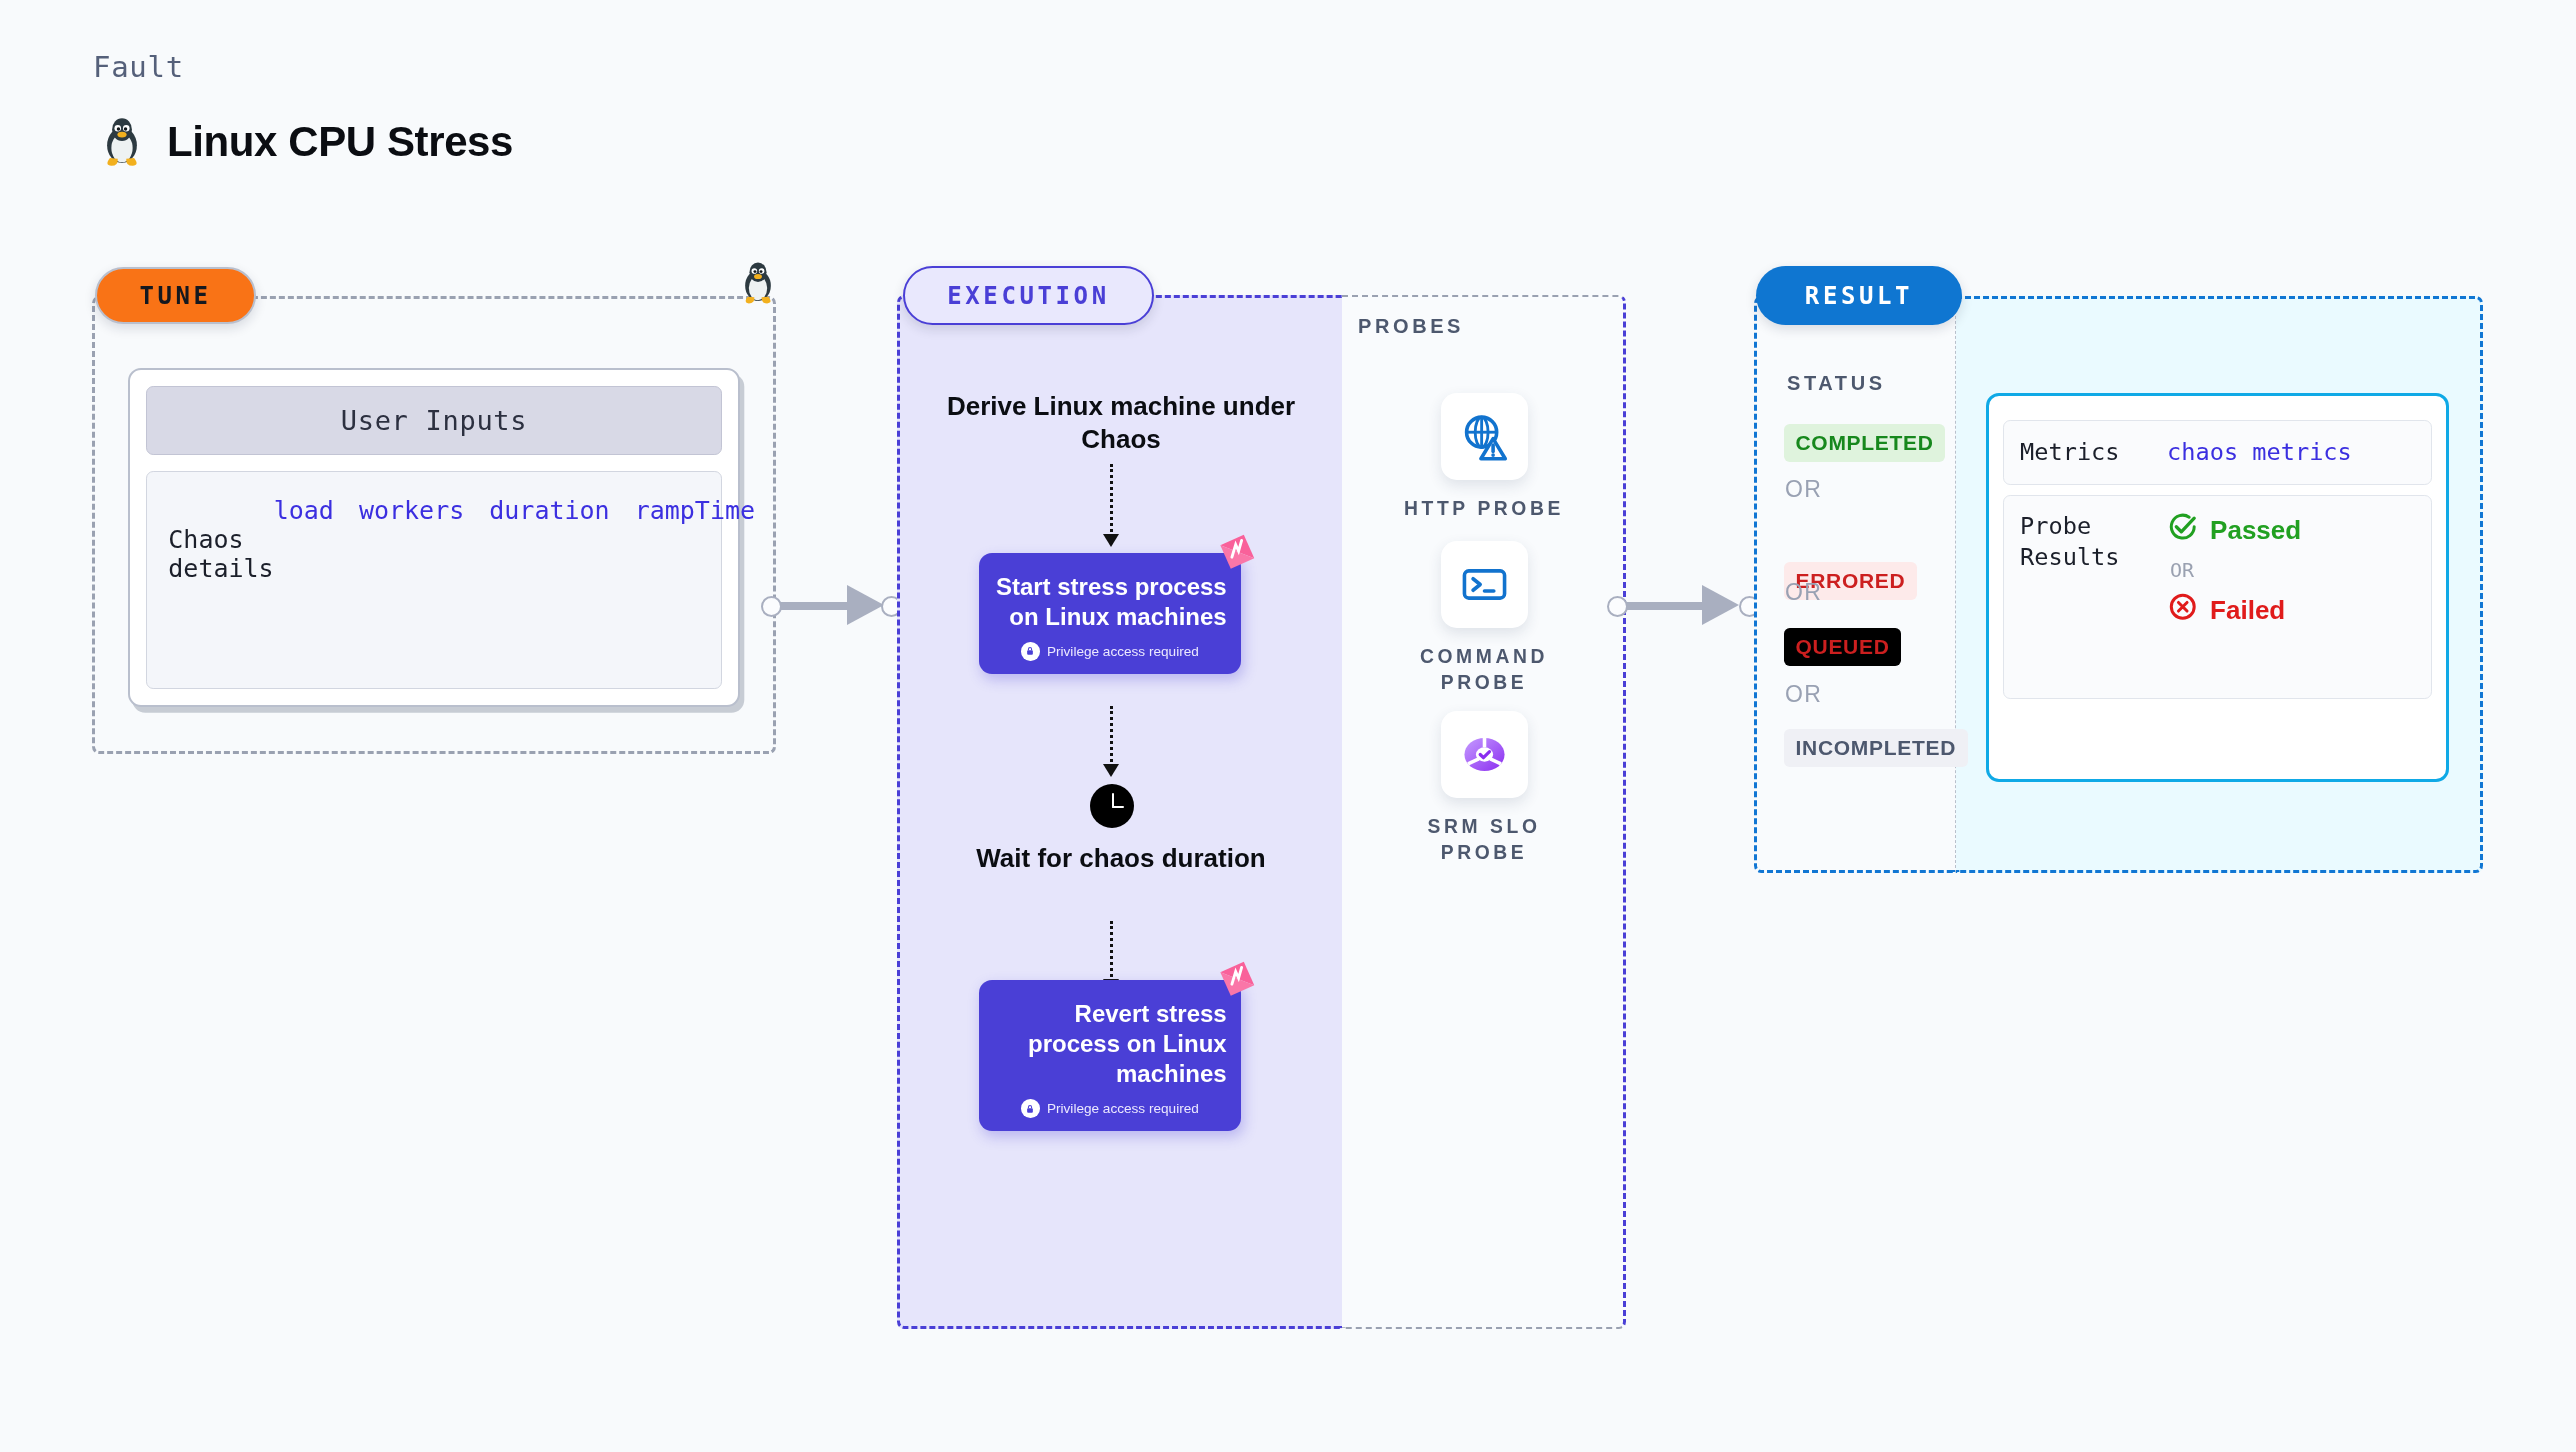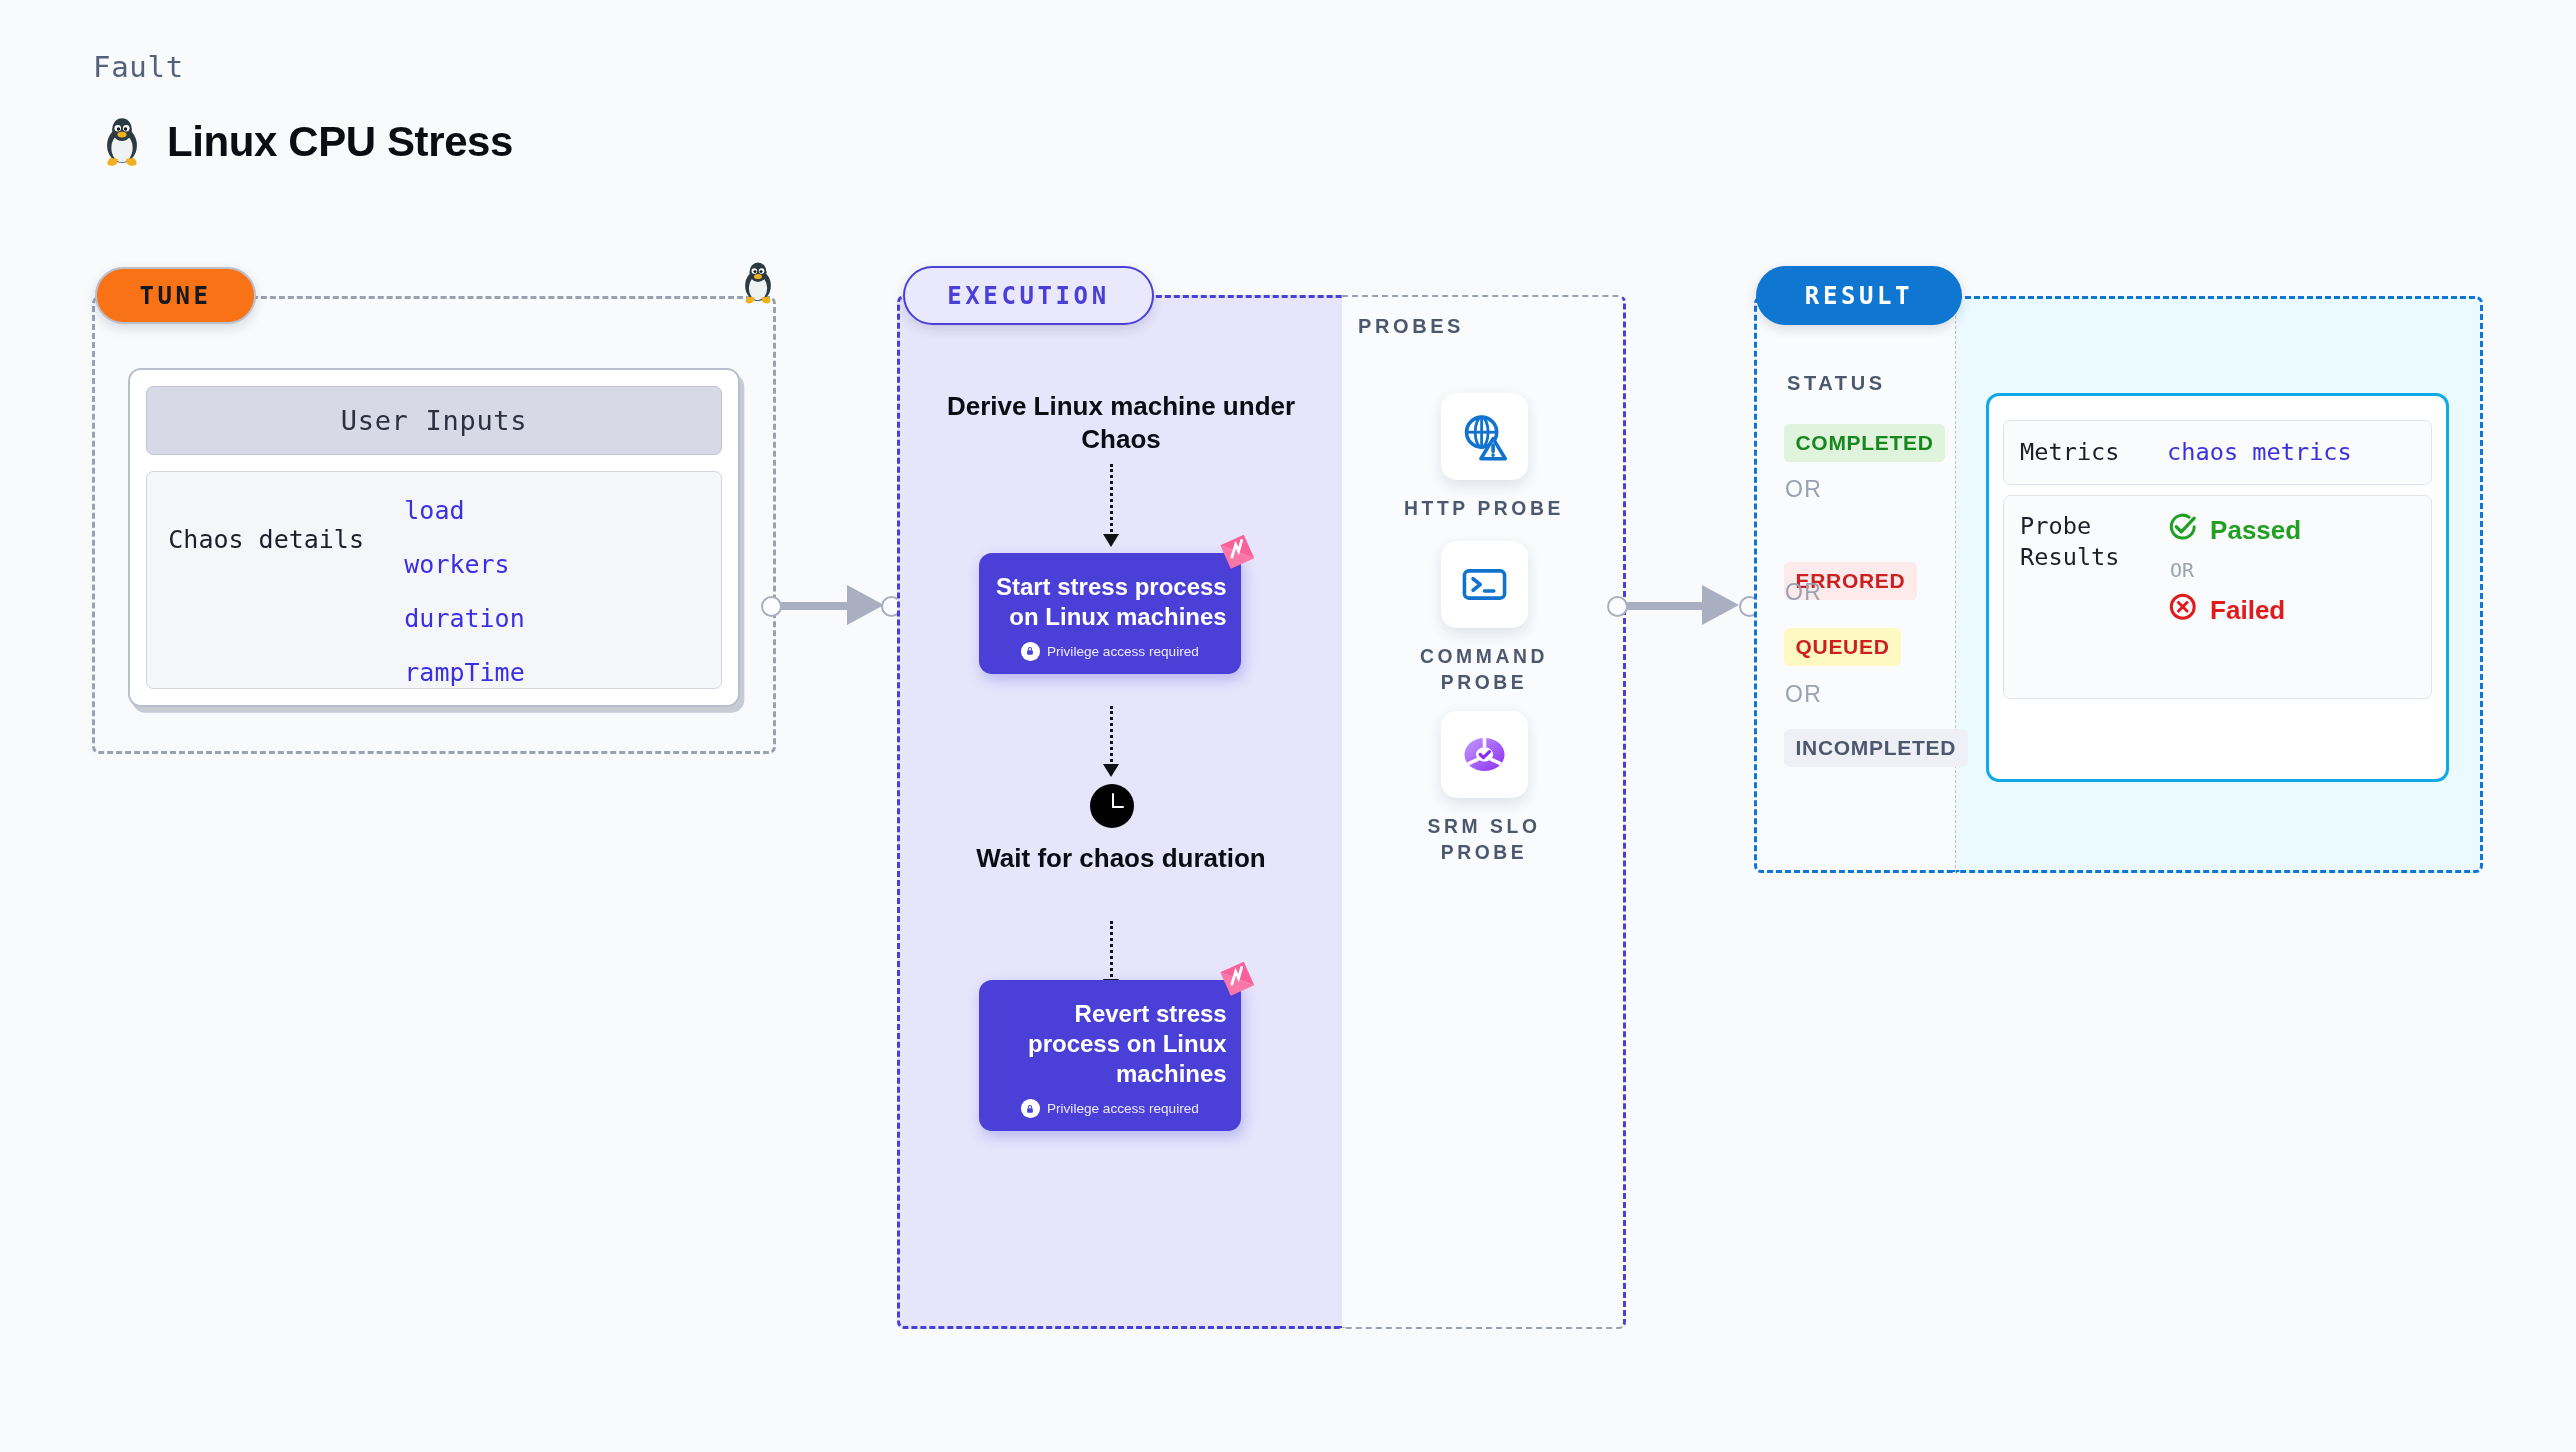--- a/index.html
+++ b/index.html
@@ -73,21 +73,21 @@
     font-family:"DejaVu Sans Mono", monospace; font-size:27px; color:#2c3040; letter-spacing:0.7px;
   }
   .tune-body {
     margin-top:15.8px; height:218px; background:#f4f6fa; border:1.4px solid #d2d6e0; border-radius:7.2px;
     display:flex; padding: 24px 21.5px 0 21.5px;
   }
   .tune-body-label {
     font-family:"DejaVu Sans Mono", monospace; font-size:25px; color:#1b1f2a;
     width: 236px; padding-top: 29px;
   }
-  .tune-body-values { display:flex; flex-direction:column; gap:25px; }
+  .tune-body-values { display:flex; flex-direction:row; gap:25px; }
   .tune-body-values span {
     font-family:"DejaVu Sans Mono", monospace; font-size:25px; color:#3b2fe0;
   }
 
   
   .tux-corner { position:absolute; left:738px; top:260px; }
 
   
   .exec-title {
     position:absolute; left:924px; top:390px; width:394px; text-align:center;
@@ -382,21 +382,21 @@
   <div class="panel status"></div>
   <div class="panel output"></div>
   <div class="pill result">RESULT</div>
 
   <div class="status-title">STATUS</div>
 
   <div class="badge" style="top:424px; background:#dff3dd; color:#17881d;">COMPLETED</div>
   <div class="or" style="top:476px;">OR</div>
   <div class="badge" style="top:527px; background:#fdeaea; color:#cc1f1f;margin-top:35px;">ERRORED</div>
   <div class="or" style="top:579px;">OR</div>
-  <div class="badge" style="top:628px; background:#fef9c3; color:#cc1f1f;">QUEUED</div>
+  <div class="badge" style="top:628px; background:#000000; color:#cc1f1f;">QUEUED</div>
   <div class="or" style="top:681px;">OR</div>
   <div class="badge" style="top:729px; background:#eff0f5; color:#4d586e;">INCOMPLETED</div>
 
   <div class="out-card">
 
     <div class="out-row">
       <div class="k">Metrics</div>
       <div class="v">chaos metrics</div>
     </div>
 

